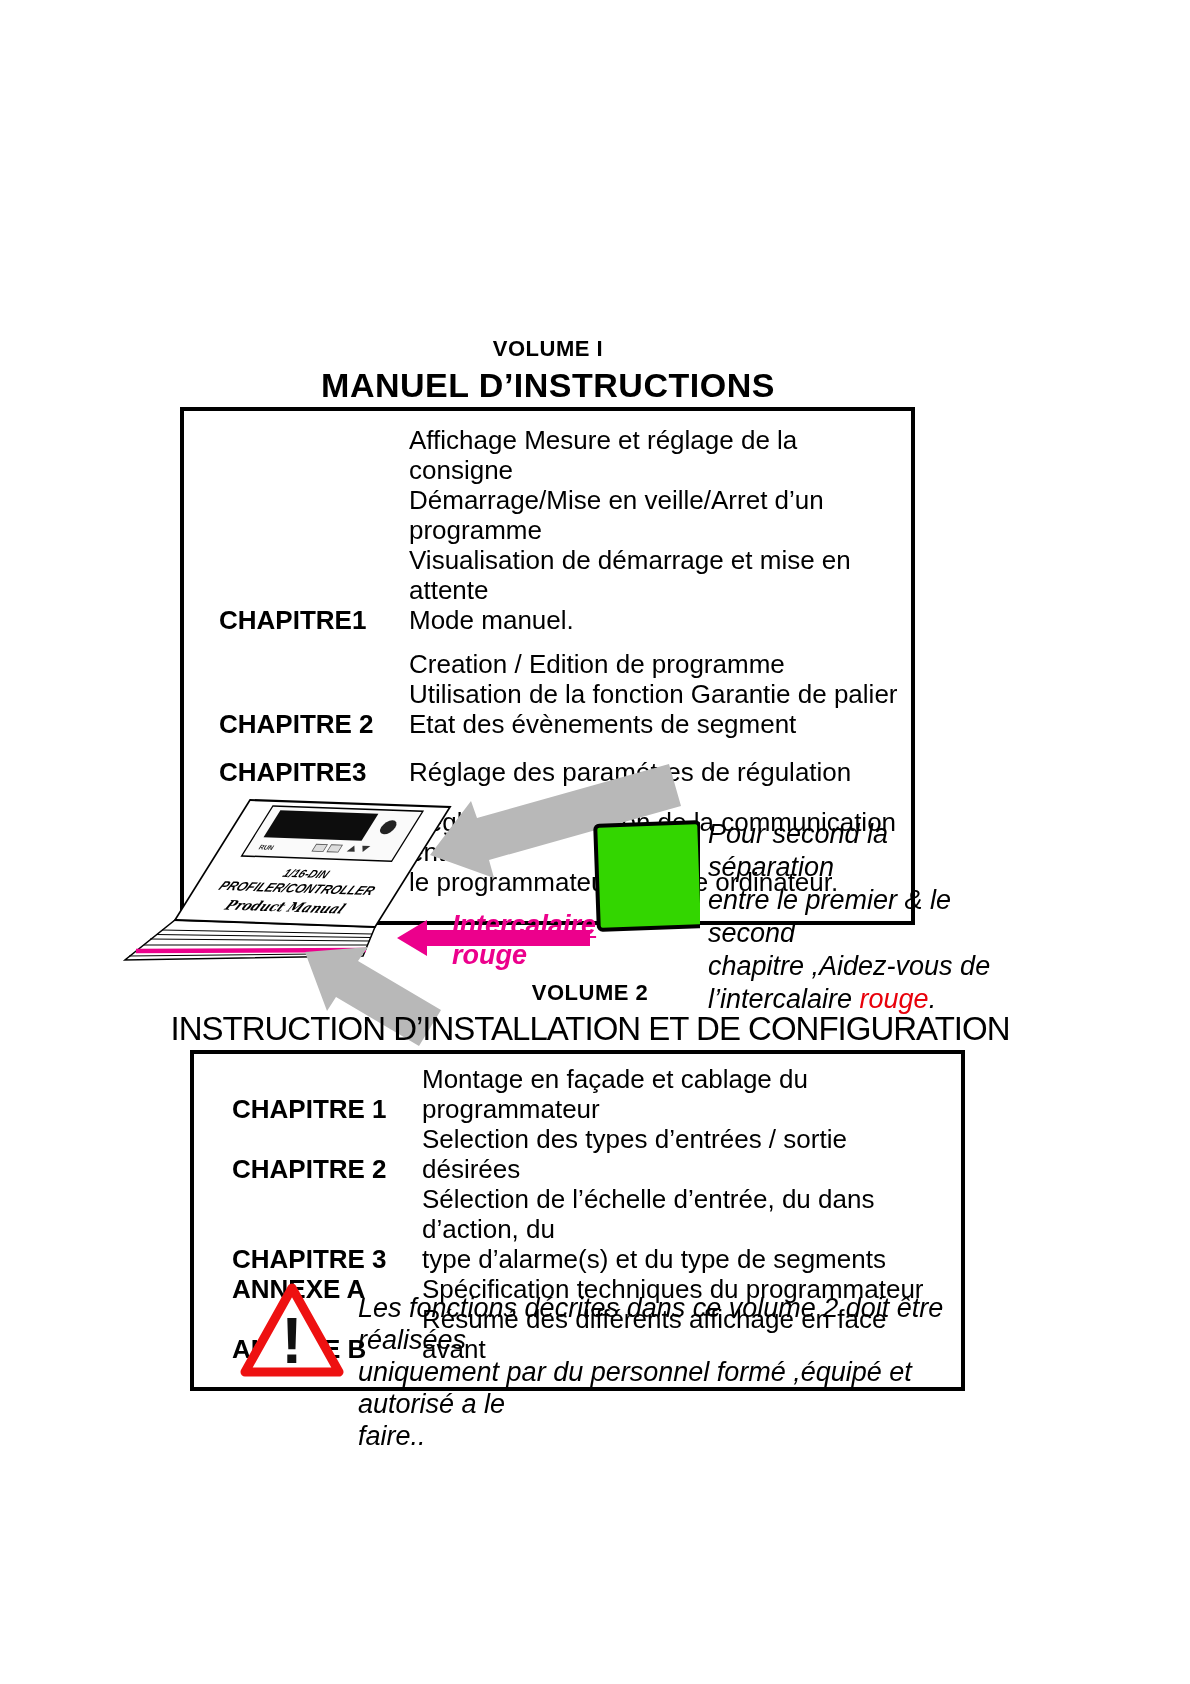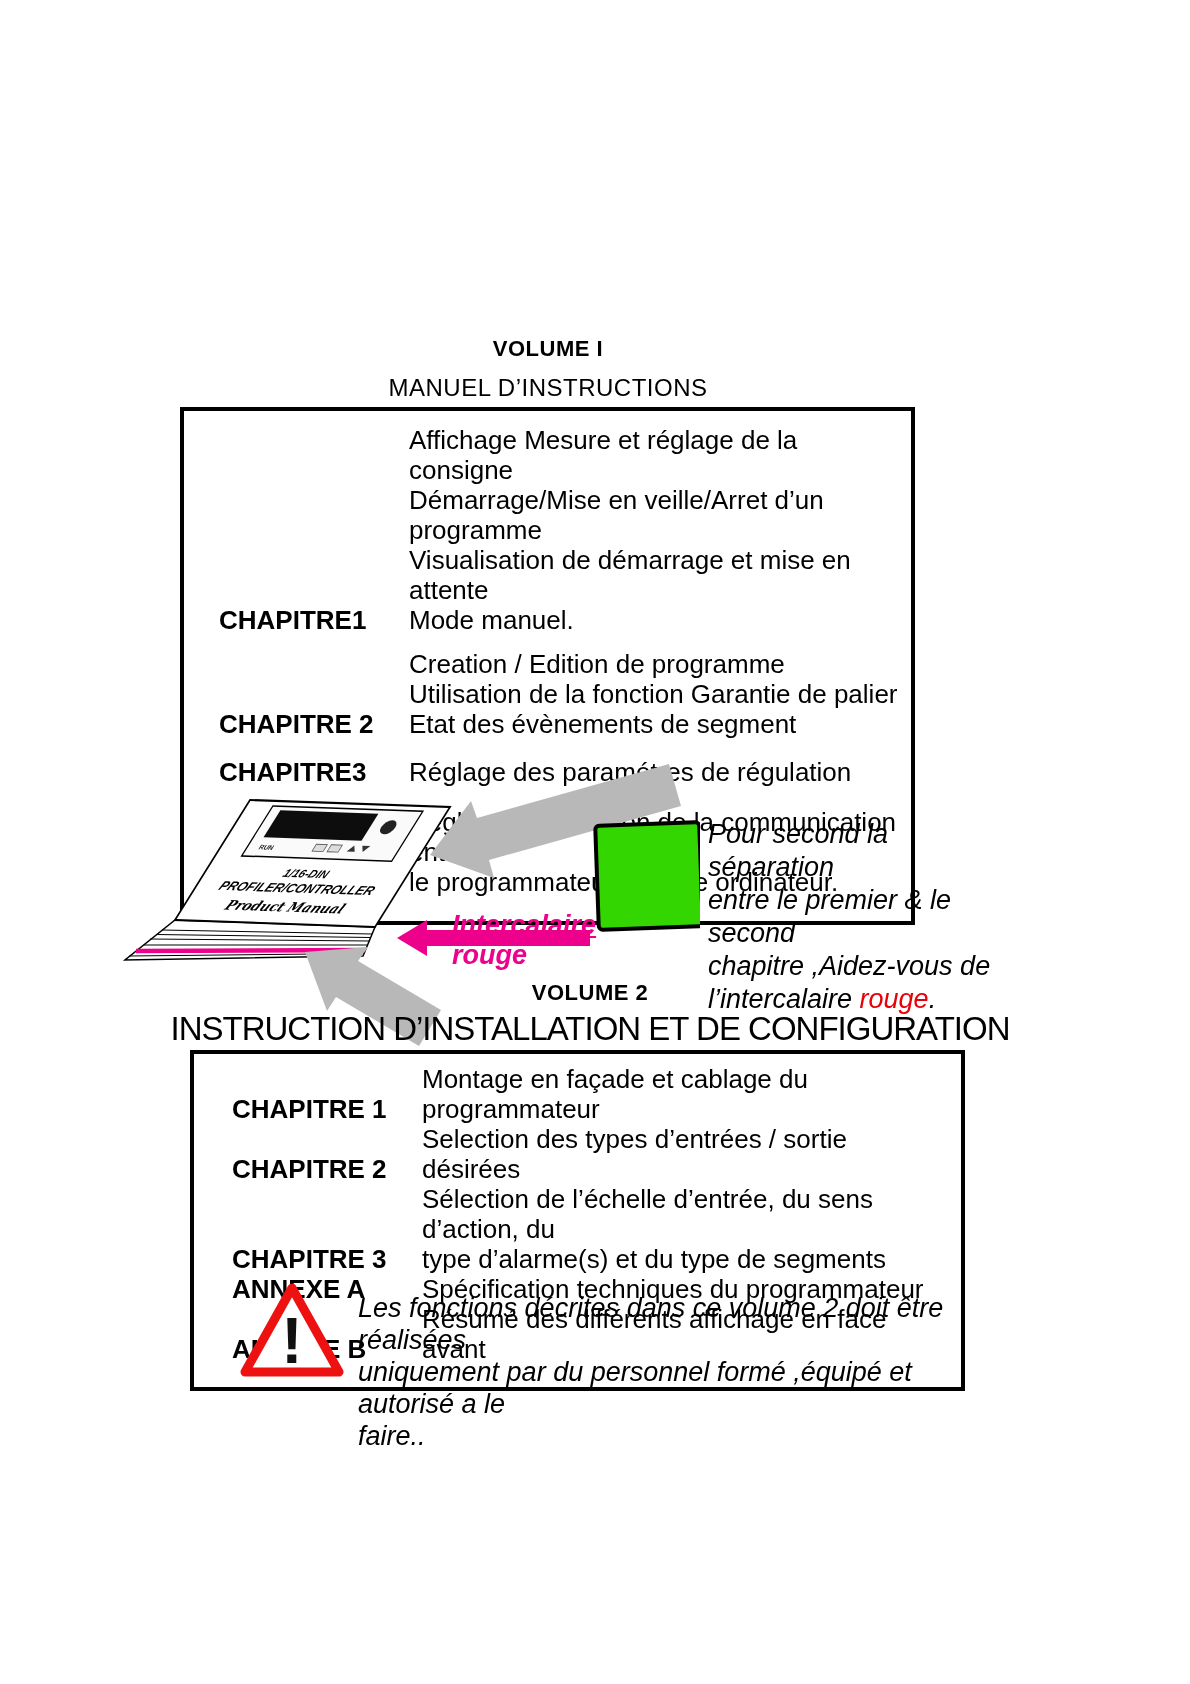--- a/index.html
+++ b/index.html
@@ -9,21 +9,21 @@
     margin:0 auto;
     background:#ffffff;
     font-family:"Liberation Sans", sans-serif;
     color:#000;
     overflow:hidden;
   }
   
   .vol1-head{position:absolute;left:178px;top:336px;width:740px;text-align:center;}
   .vol2-head{position:absolute;left:160px;top:980px;width:860px;text-align:center;}
   .vol-title{font-size:22px;font-weight:bold;letter-spacing:.5px;}
-  .vol-sub1{font-size:24px;font-weight:normal;margin-top:12px;letter-spacing:.5px;}
+  .vol-sub1{font-size:34px;font-weight:bold;margin-top:4px;letter-spacing:.5px;}
   .vol-sub2{font-size:33px;font-weight:normal;margin-top:4px;letter-spacing:-1px;}
   
   .box{position:absolute;border:4px solid #000;background:#fff;box-sizing:border-box;}
   .box1{left:180px;top:407px;width:735px;padding:14px 10px 24px 35px;}
   .box2{left:190px;top:1050px;width:775px;padding:10px 10px 23px 38px;}
   .chap-row{display:flex;align-items:flex-end;}
   .mb1{margin-bottom:14px;}
   .mb2{margin-bottom:18px;}
   .mb3{margin-bottom:20px;}
   .chap-label{flex:0 0 190px;font-weight:bold;font-size:26px;line-height:30px;}
@@ -157,21 +157,21 @@
     </div>
     <div class="chap-row">
       <div class="chap-label">CHAPITRE 2</div>
       <div class="chap-lines">
         <div class="chap-line">Selection des types d’entrées / sortie désirées</div>
       </div>
     </div>
     <div class="chap-row">
       <div class="chap-label">CHAPITRE 3</div>
       <div class="chap-lines">
-        <div class="chap-line">Sélection de l’échelle d’entrée, du sens d’action, du</div>
+        <div class="chap-line">Sélection de l’échelle d’entrée, du dans d’action, du</div>
         <div class="chap-line">type d’alarme(s) et du type de segments</div>
       </div>
     </div>
     <div class="chap-row">
       <div class="chap-label">ANNEXE A</div>
       <div class="chap-lines">
         <div class="chap-line">Spécification techniques du programmateur</div>
       </div>
     </div>
     <div class="chap-row">

